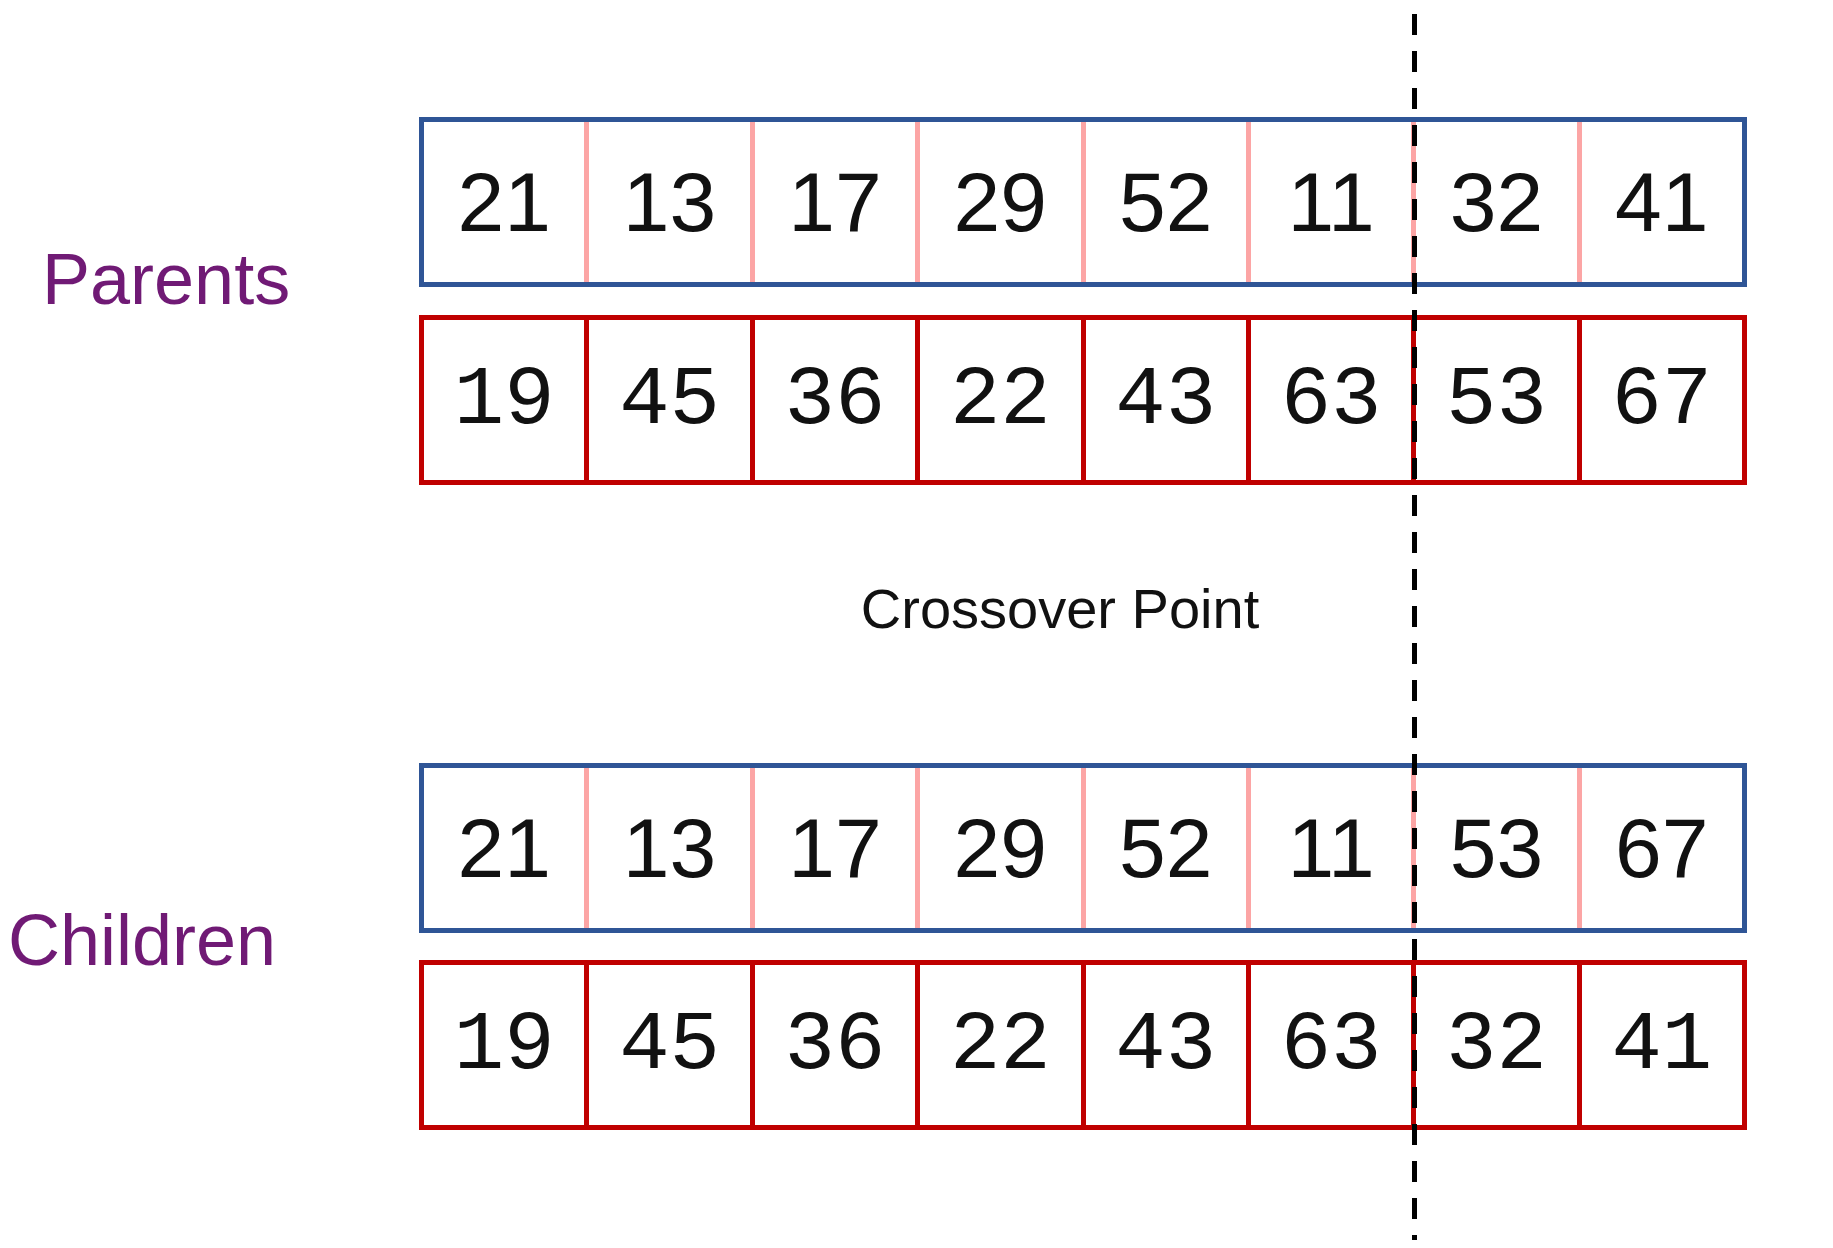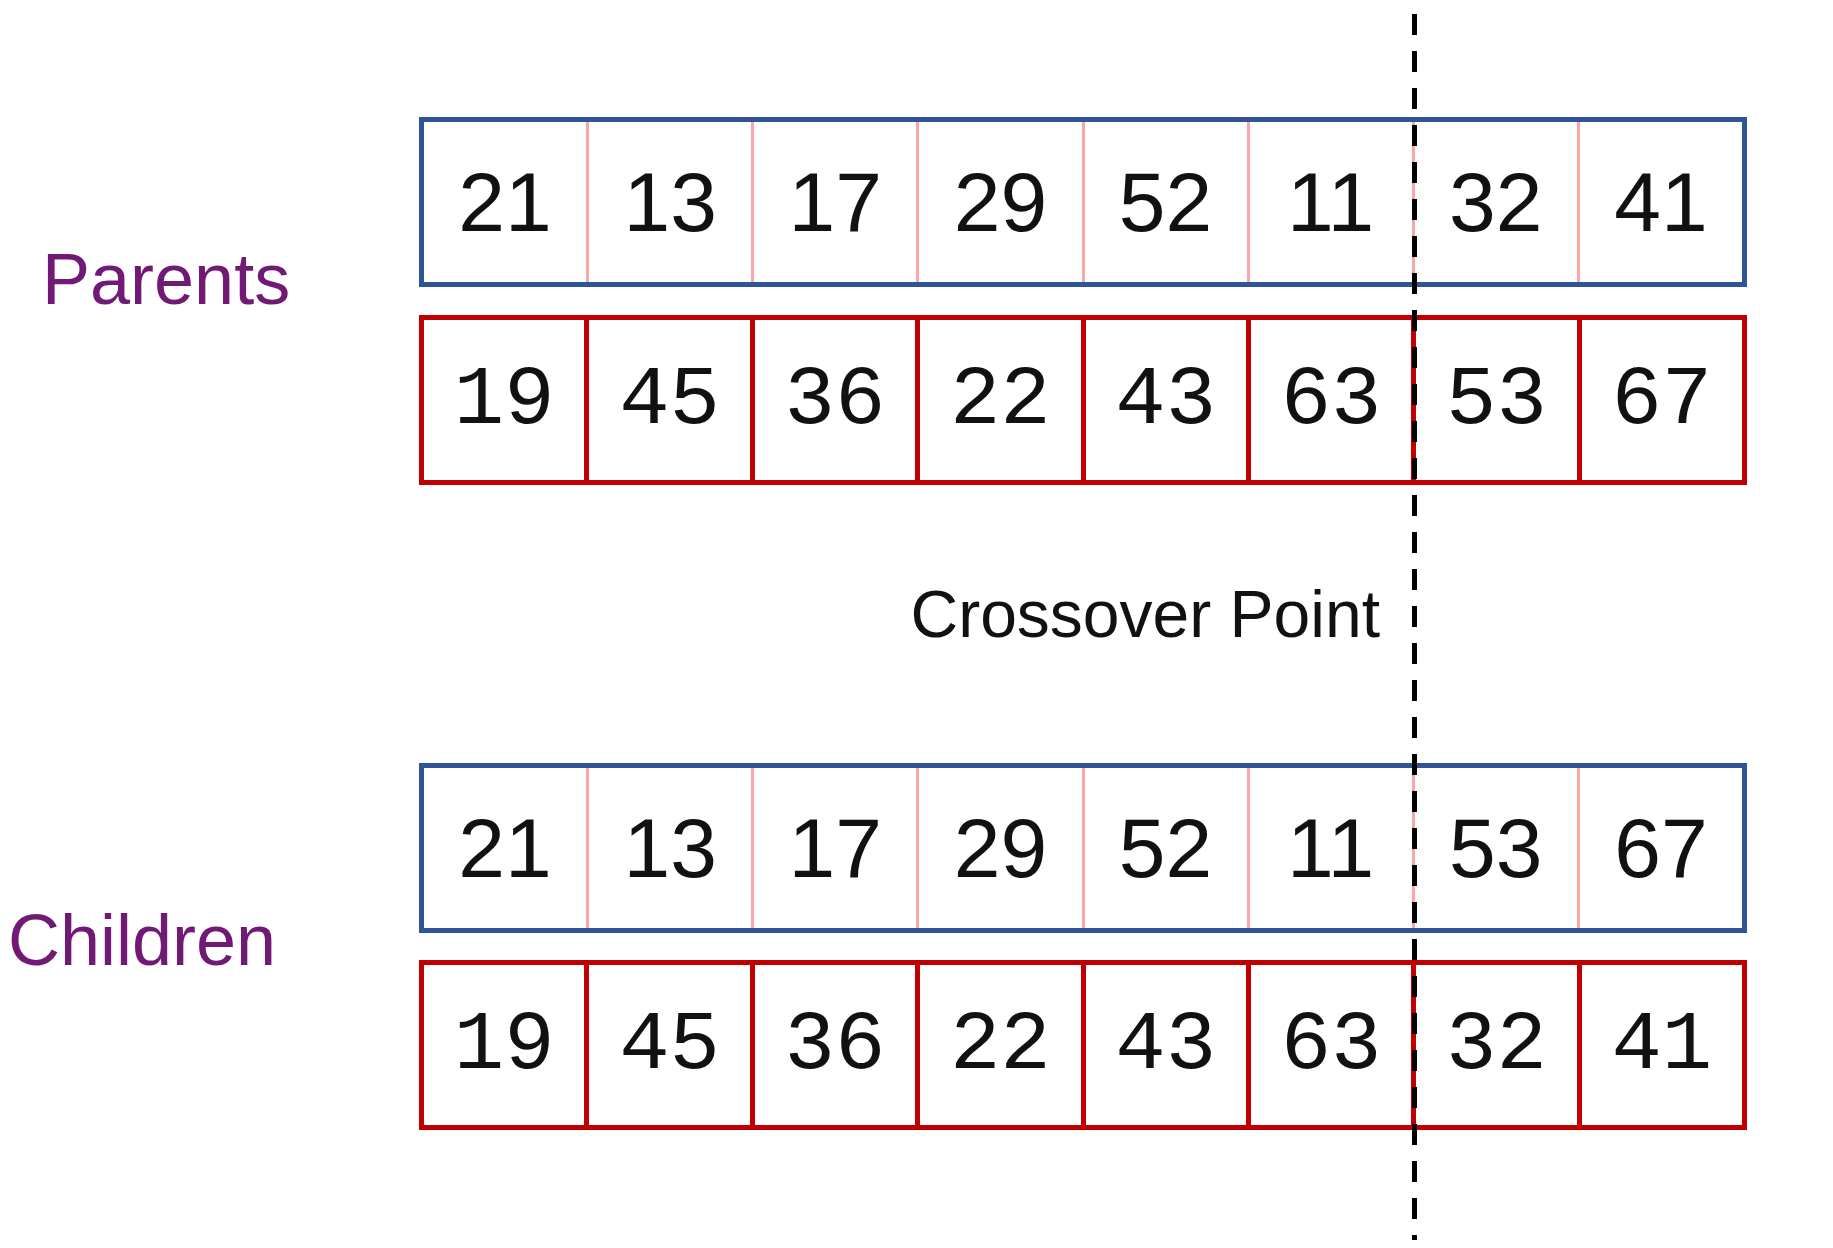--- a/index.html
+++ b/index.html
@@ -30,30 +30,30 @@
   .gene-row.blue{ border:5px solid #2F5596; }
   .gene-row.red { border:5px solid #C00000;font-family:Liberation Mono, monospace; }
   .gene-row .cell{
     flex:1 1 0;
     display:flex;
     align-items:center;
     justify-content:center;
     font-size:84px;
     color:#111111;
   }
-  .gene-row.blue .cell{ border-left:3px solid #fca5a5; }
+  .gene-row.blue .cell{ border-left:5px solid #fca5a5; }
   .gene-row.red  .cell{ border-left:5px solid #C00000; }
   .gene-row .cell:first-child{ border-left:none; }
   .crossover-label{
     position:absolute;
     left:740px;
     top:578px;
     width:640px;
-    text-align:right;
-    font-size:66px;
+    text-align:center;
+    font-size:56px;
     line-height:1.1;
     color:#111111;
     white-space:nowrap;
   }
   .dashed-line{
     position:absolute;
     left:1412px;
     top:14px;
     width:5px;
     height:1226px;

